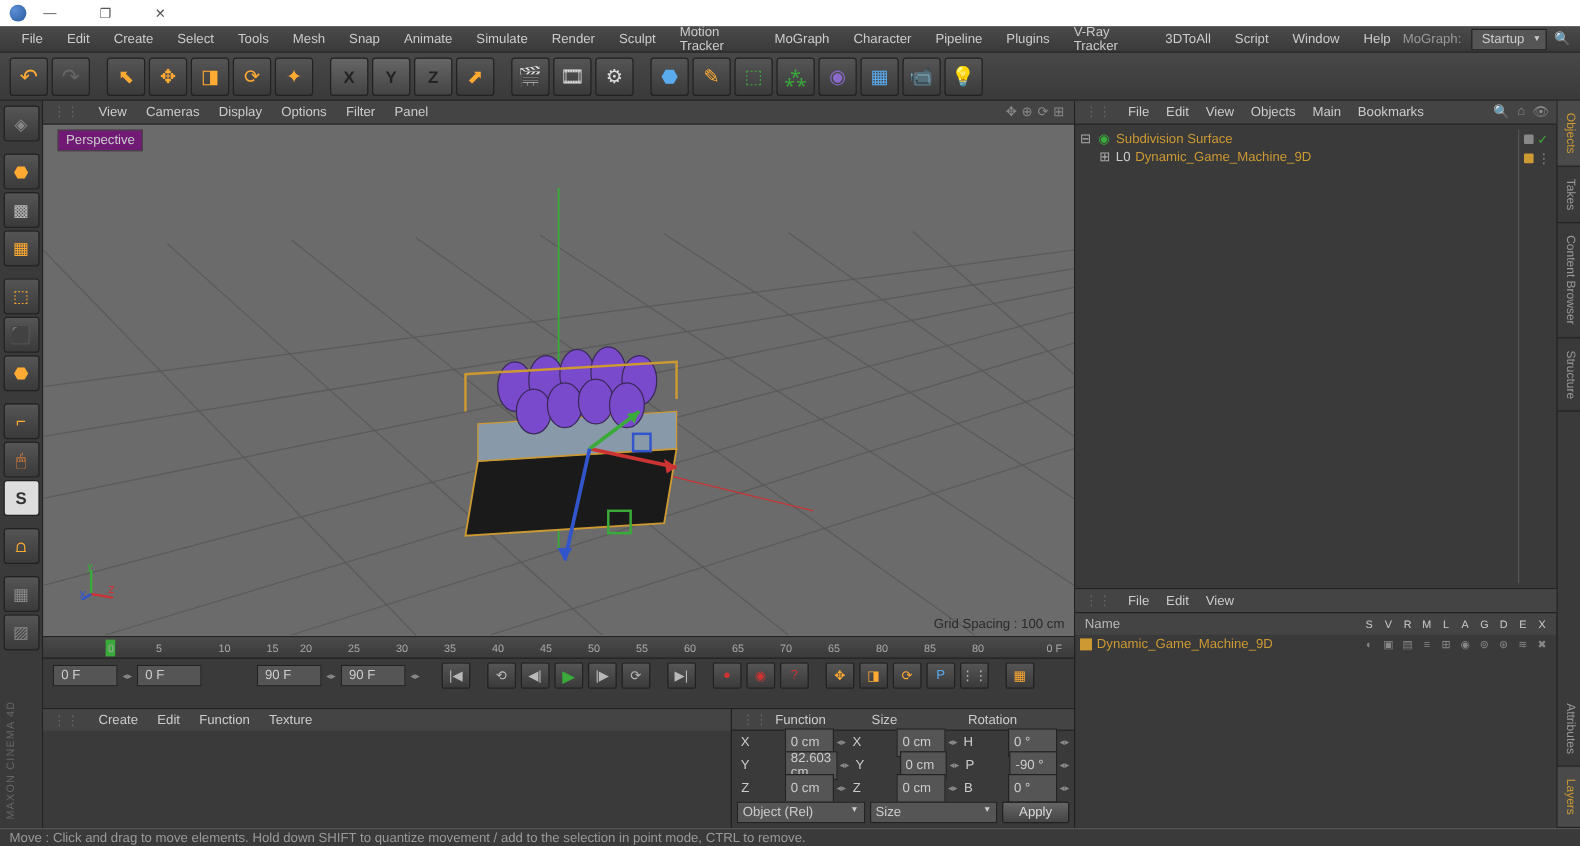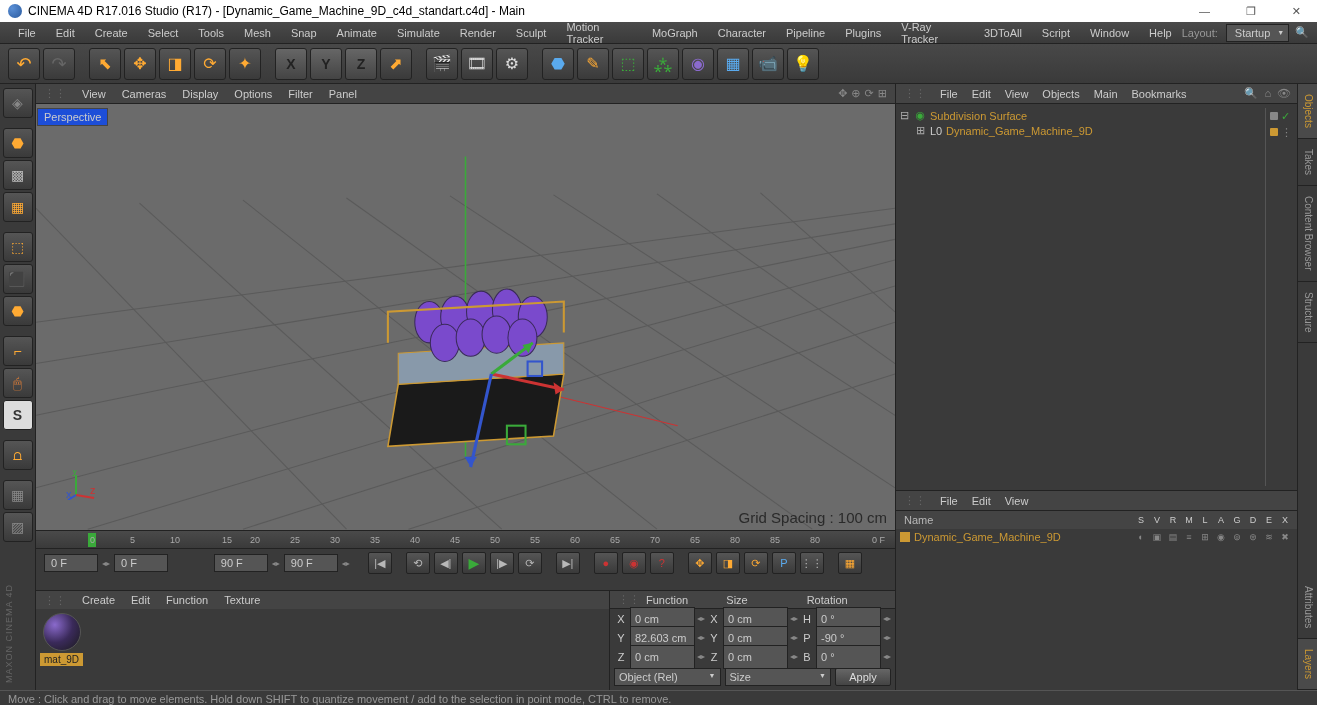--- a/index.html
+++ b/index.html
@@ -22,22 +22,22 @@
 .undo-btn.disabled { color: #666; }
 .axis-btn { background: linear-gradient(#666, #444); color: #222; font-weight: bold; font-size: 14px; }
 .main-area { display: flex; height: 606px; }
 .left-toolbar { width: 36px; background: #3a3a3a; border-right: 1px solid #222; display: flex; flex-direction: column; align-items: center; padding-top: 4px; gap: 2px; }
 .left-tool { width: 30px; height: 30px; background: linear-gradient(#555, #3a3a3a); border: 1px solid #222; border-radius: 3px; display: flex; align-items: center; justify-content: center; cursor: pointer; font-size: 14px; }
 .center-area { flex: 1; display: flex; flex-direction: column; }
 .viewport-menubar { height: 20px; background: #444; display: flex; align-items: center; padding: 0 8px; border-bottom: 1px solid #222; gap: 16px; position: relative; }
 .vp-menu { cursor: pointer; color: #ccc; }
 .vp-icons { position: absolute; right: 8px; display: flex; gap: 4px; font-size: 10px; color: #888; }
 .viewport { flex: 1; background: #6b6b6b; position: relative; overflow: hidden; }
-.viewport-label { position: absolute; top: 4px; left: 1px; background: #1d4ed8; padding: 2px 6px; color: #ccc; border: 1px solid #444; }
-.grid-spacing { position: absolute; bottom: 4px; right: 8px; color: #2a2a2a; font-size: 15px; }
+.viewport-label { position: absolute; top: 4px; left: 12px; background: #701a75; padding: 2px 6px; color: #ccc; border: 1px solid #444; }
+.grid-spacing { position: absolute; bottom: 4px; right: 8px; color: #2a2a2a; font-size: 11px; }
 .axis-indicator { position: absolute; bottom: 30px; left: 30px; width: 30px; height: 30px; }
 .timeline-area { height: 60px; background: #3a3a3a; border-top: 1px solid #222; }
 .timeline-ruler { height: 18px; background: linear-gradient(#4a4a4a, #3a3a3a); display: flex; align-items: center; padding: 0 20px; position: relative; border-bottom: 1px solid #222; }
 .timeline-marker { position: absolute; left: 52px; width: 8px; height: 14px; background: #3aaa3a; }
 .timeline-tick { position: absolute; font-size: 9px; color: #aaa; }
 .timeline-controls { height: 28px; display: flex; align-items: center; padding: 0 8px; gap: 4px; }
 .time-field { background: #555; border: 1px solid #222; padding: 2px 6px; width: 54px; color: #ccc; }
 .play-btn { width: 24px; height: 22px; background: linear-gradient(#555, #3a3a3a); border: 1px solid #222; border-radius: 2px; display: flex; align-items: center; justify-content: center; cursor: pointer; font-size: 11px; }
 .play-btn.play { color: #3aaa3a; font-size: 14px; }
 .rec-btn { color: #cc3333; }
@@ -47,21 +47,21 @@
 .mat-menu { cursor: pointer; color: #ccc; }
 .mat-content { flex: 1; padding: 4px; display: flex; align-items: flex-start; gap: 8px; }
 .mat-thumb { width: 38px; height: 38px; border-radius: 50%; background: radial-gradient(circle at 30% 30%, #8a6acc, #3a2a5a, #1a1a1a); border: 1px solid #555; }
 .mat-label { background: #cc9933; color: #222; padding: 1px 4px; font-size: 10px; }
 .mat-wrap { display: flex; flex-direction: column; align-items: center; gap: 2px; }
 .coord-panel { width: 286px; background: #3a3a3a; border-left: 1px solid #222; display: flex; flex-direction: column; }
 .coord-header { height: 18px; background: #444; display: flex; padding: 0 8px; border-bottom: 1px solid #222; align-items: center; }
 .coord-col { flex: 1; color: #ccc; }
 .coord-row { height: 19px; display: flex; align-items: center; padding: 0 4px; gap: 2px; }
 .coord-label { width: 14px; color: #ccc; text-align: center; }
-.coord-field { flex: 1; background: #555; border: 1px solid #222; padding: 11px 4px; color: #ccc; height: 14px; display: flex; align-items: center; }
+.coord-field { flex: 1; background: #555; border: 1px solid #222; padding: 11px 4px; color: #ccc; height: 14px; display: flex; align-items: center; margin-left: 24px; }
 .coord-spinner { width: 8px; color: #888; font-size: 8px; }
 .apply-row { display: flex; padding: 2px 4px; gap: 4px; }
 .apply-drop { flex: 1; background: #555; border: 1px solid #222; padding: 2px 4px; color: #ccc; position: relative; }
 .apply-drop::after { content: "▼"; font-size: 7px; position: absolute; right: 4px; top: 3px; }
 .apply-btn { width: 56px; background: linear-gradient(#666, #444); border: 1px solid #222; text-align: center; padding: 2px; color: #ddd; cursor: pointer; border-radius: 2px; }
 .right-panels { width: 422px; background: #3a3a3a; border-left: 1px solid #222; display: flex; }
 .right-main { flex: 1; display: flex; flex-direction: column; }
 .obj-menubar { height: 20px; background: #444; display: flex; align-items: center; padding: 0 8px; gap: 14px; border-bottom: 1px solid #222; position: relative; }
 .obj-tree { flex: 1; background: #3a3a3a; padding: 4px; min-height: 280px; display: flex; }
 .tree-left { flex: 1; }
@@ -83,21 +83,20 @@
 .vtab.active { background: #4a4a4a; color: #cc9933; }
 .statusbar { height: 17px; background: #3a3a3a; border-top: 1px solid #555; display: flex; align-items: center; padding: 0 8px; color: #999; font-size: 10.5px; }
 .maxon-logo { position: absolute; left: 4px; bottom: 22px; writing-mode: vertical-rl; transform: rotate(180deg); font-size: 9px; color: #666; letter-spacing: 1px; }
 svg.viewport-svg { width: 100%; height: 100%; }
 </style>
 </head>
 <body>
 
 <div class="titlebar">
   <div class="titlebar-icon"></div>
-  <div class="titlebar-text">CINEMA 4D R17.016 Studio (R17) - [Dynamic_Game_Machine_9D_c4d_standart.c4d] - Main</div>
   <div class="win-controls">
     <span class="win-btn">—</span>
     <span class="win-btn">❐</span>
     <span class="win-btn">✕</span>
   </div>
 </div>
 
 <div class="menubar">
   <span class="menu-item">File</span>
   <span class="menu-item">Edit</span>
@@ -113,21 +112,21 @@
   <span class="menu-item">Motion Tracker</span>
   <span class="menu-item">MoGraph</span>
   <span class="menu-item">Character</span>
   <span class="menu-item">Pipeline</span>
   <span class="menu-item">Plugins</span>
   <span class="menu-item">V-Ray Tracker</span>
   <span class="menu-item">3DToAll</span>
   <span class="menu-item">Script</span>
   <span class="menu-item">Window</span>
   <span class="menu-item">Help</span>
-  <span class="layout-label">Layout:</span>
+  <span class="layout-label">MoGraph:</span>
   <span class="layout-dropdown">Startup</span>
   <span class="search-mag">🔍</span>
 </div>
 
 <div class="toolbar">
   <div class="tool-btn undo-btn">↶</div>
   <div class="tool-btn undo-btn disabled">↷</div>
   <div class="tool-sep"></div>
   <div class="tool-btn" style="color:#ffaa33">⬉</div>
   <div class="tool-btn" style="color:#ffaa33">✥</div>
@@ -257,21 +256,21 @@
           </svg>
       </div>
       <div class="grid-spacing">Grid Spacing : 100 cm</div>
     </div>
 
     <div class="timeline-area">
       <div class="timeline-ruler">
         <div class="timeline-marker"></div>
         <span class="timeline-tick" style="left:54px">0</span>
         <span class="timeline-tick" style="left:94px">5</span>
-        <span class="timeline-tick" style="left:134px">10</span>
+        <span class="timeline-tick" style="left:146px">10</span>
         <span class="timeline-tick" style="left:186px">15</span>
         <span class="timeline-tick" style="left:214px">20</span>
         <span class="timeline-tick" style="left:254px">25</span>
         <span class="timeline-tick" style="left:294px">30</span>
         <span class="timeline-tick" style="left:334px">35</span>
         <span class="timeline-tick" style="left:374px">40</span>
         <span class="timeline-tick" style="left:414px">45</span>
         <span class="timeline-tick" style="left:454px">50</span>
         <span class="timeline-tick" style="left:494px">55</span>
         <span class="timeline-tick" style="left:534px">60</span>
@@ -319,26 +318,20 @@
 
     <div class="bottom-panels">
       <div class="material-panel">
         <div class="mat-menubar">
           <span style="color:#666">⋮⋮</span>
           <span class="mat-menu">Create</span>
           <span class="mat-menu">Edit</span>
           <span class="mat-menu">Function</span>
           <span class="mat-menu">Texture</span>
         </div>
-        <div class="mat-content">
-          <div class="mat-wrap">
-            <div class="mat-thumb"></div>
-            <div class="mat-label">mat_9D</div>
-          </div>
-        </div>
       </div>
       <div class="coord-panel">
         <div class="coord-header">
           <span style="color:#666;margin-right:6px">⋮⋮</span>
           <span class="coord-col">Function</span>
           <span class="coord-col">Size</span>
           <span class="coord-col">Rotation</span>
         </div>
         <div class="coord-row">
           <span class="coord-label">X</span>

